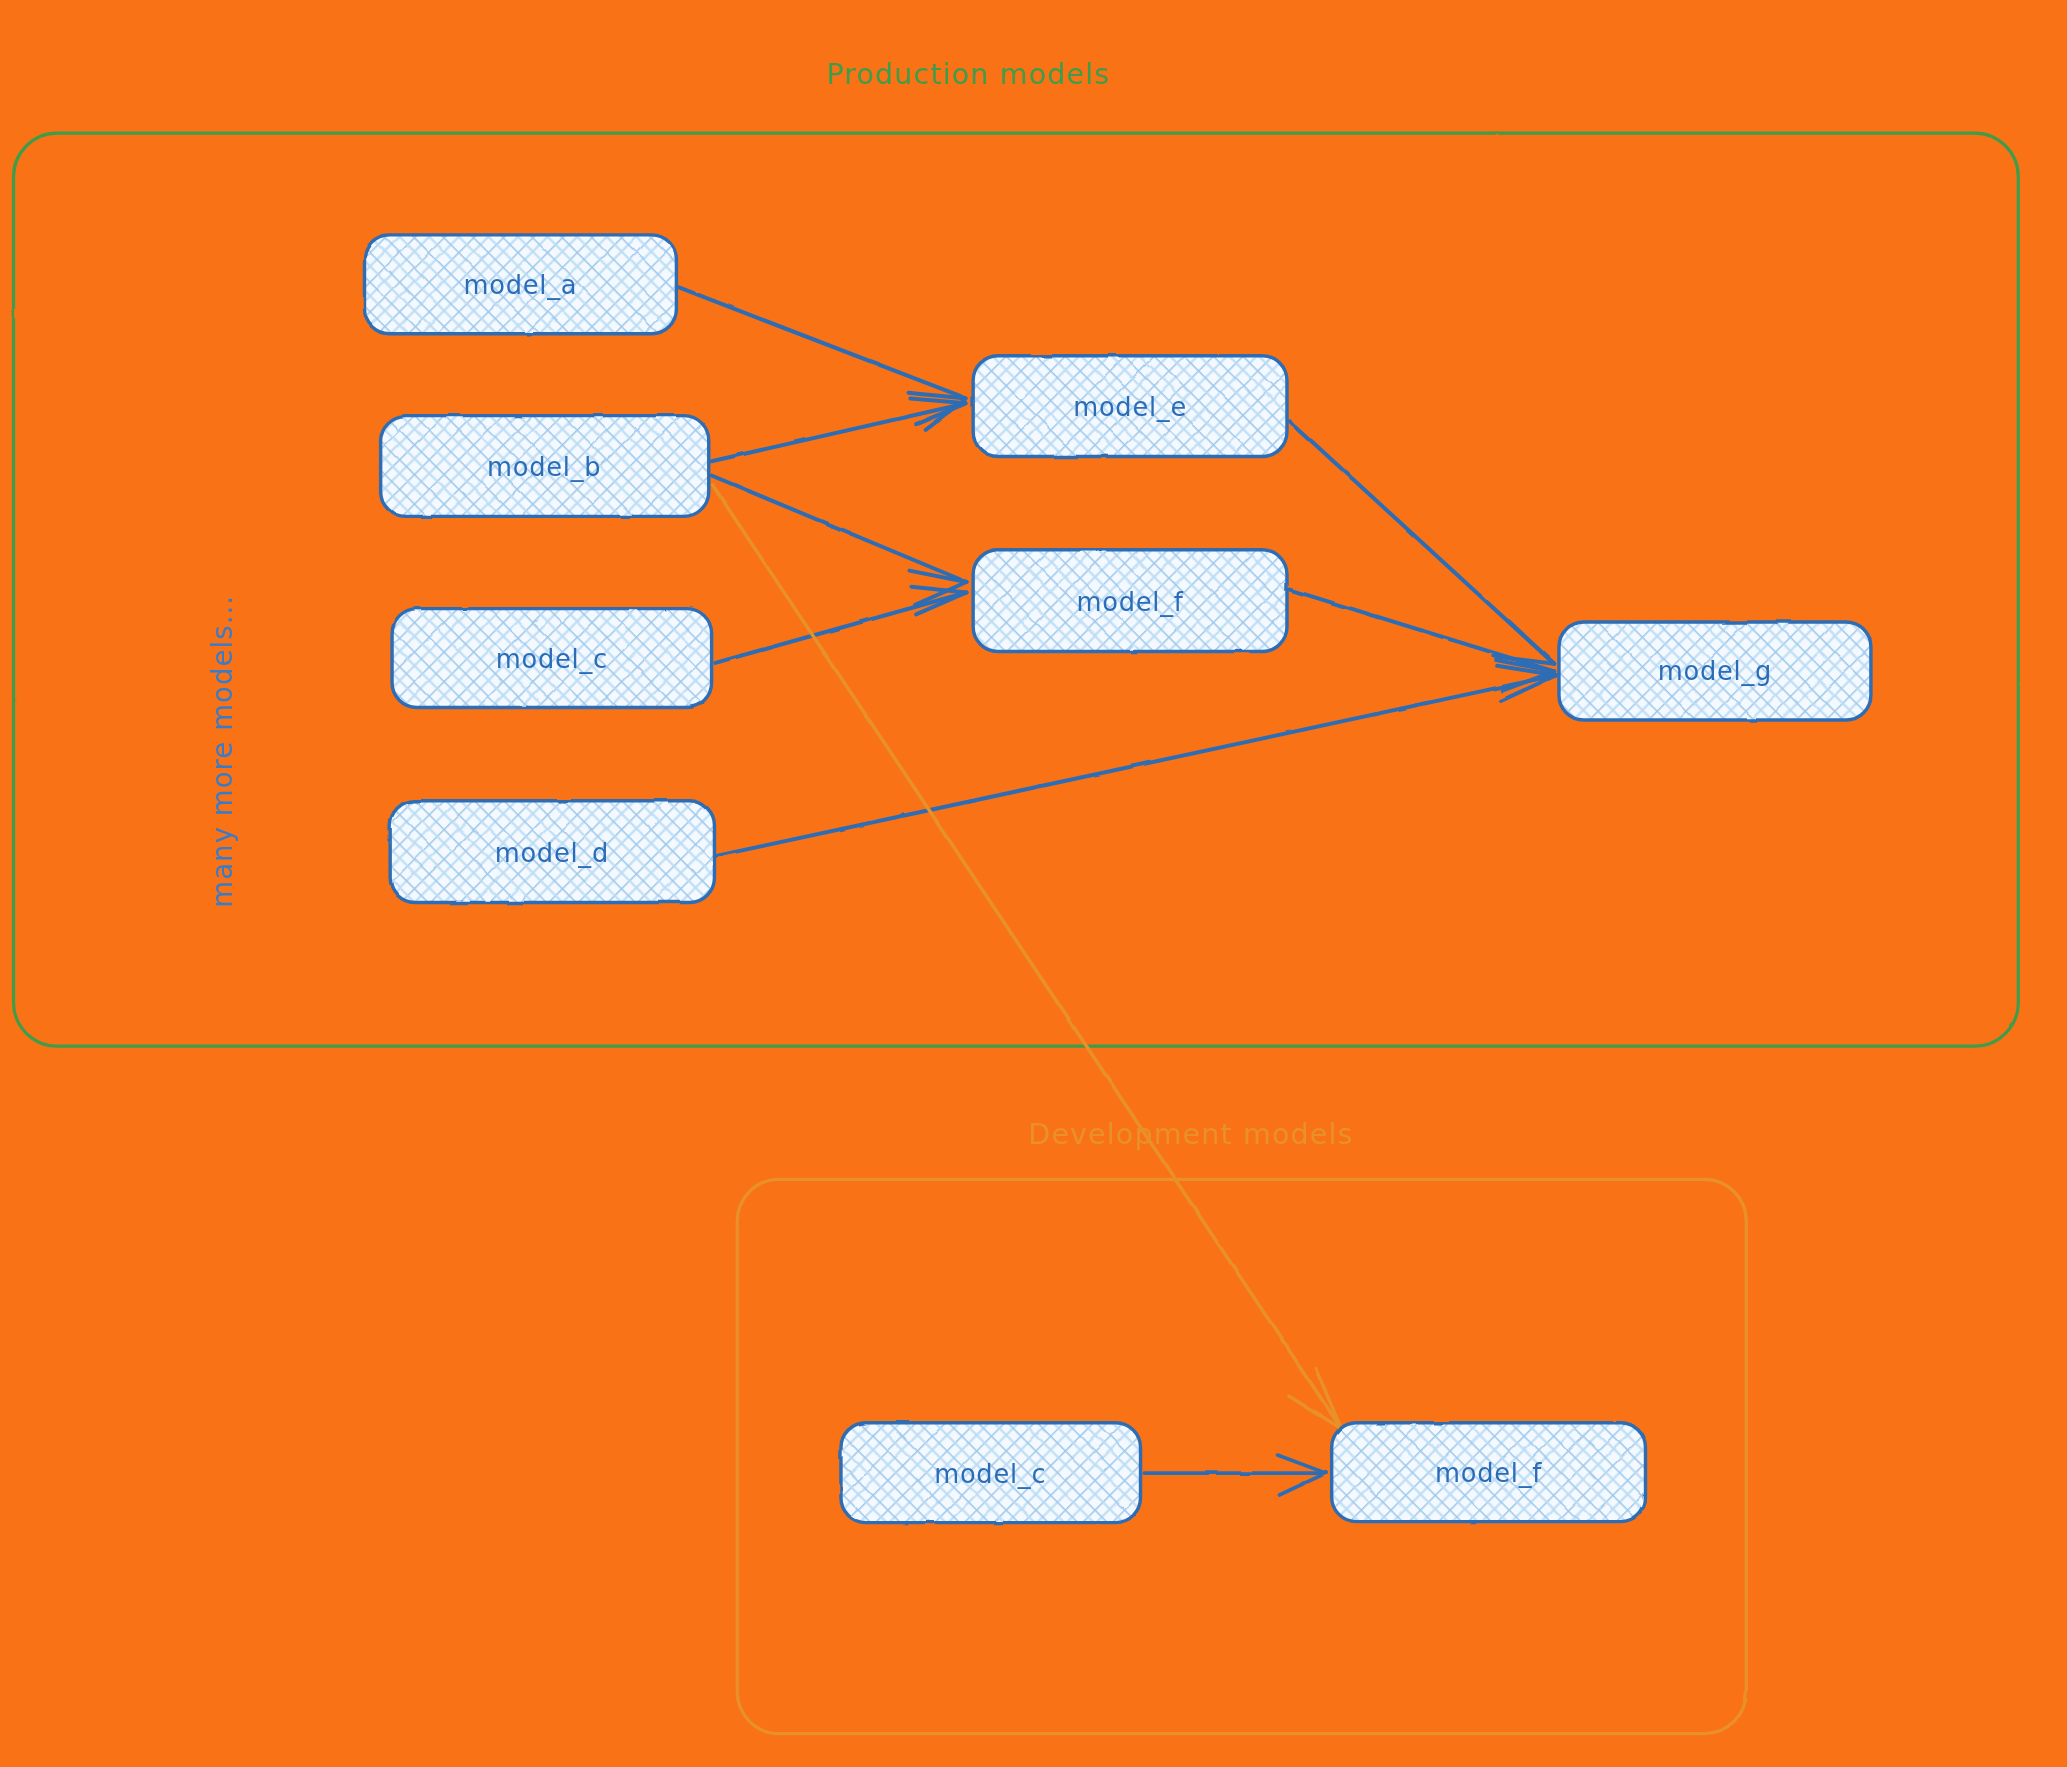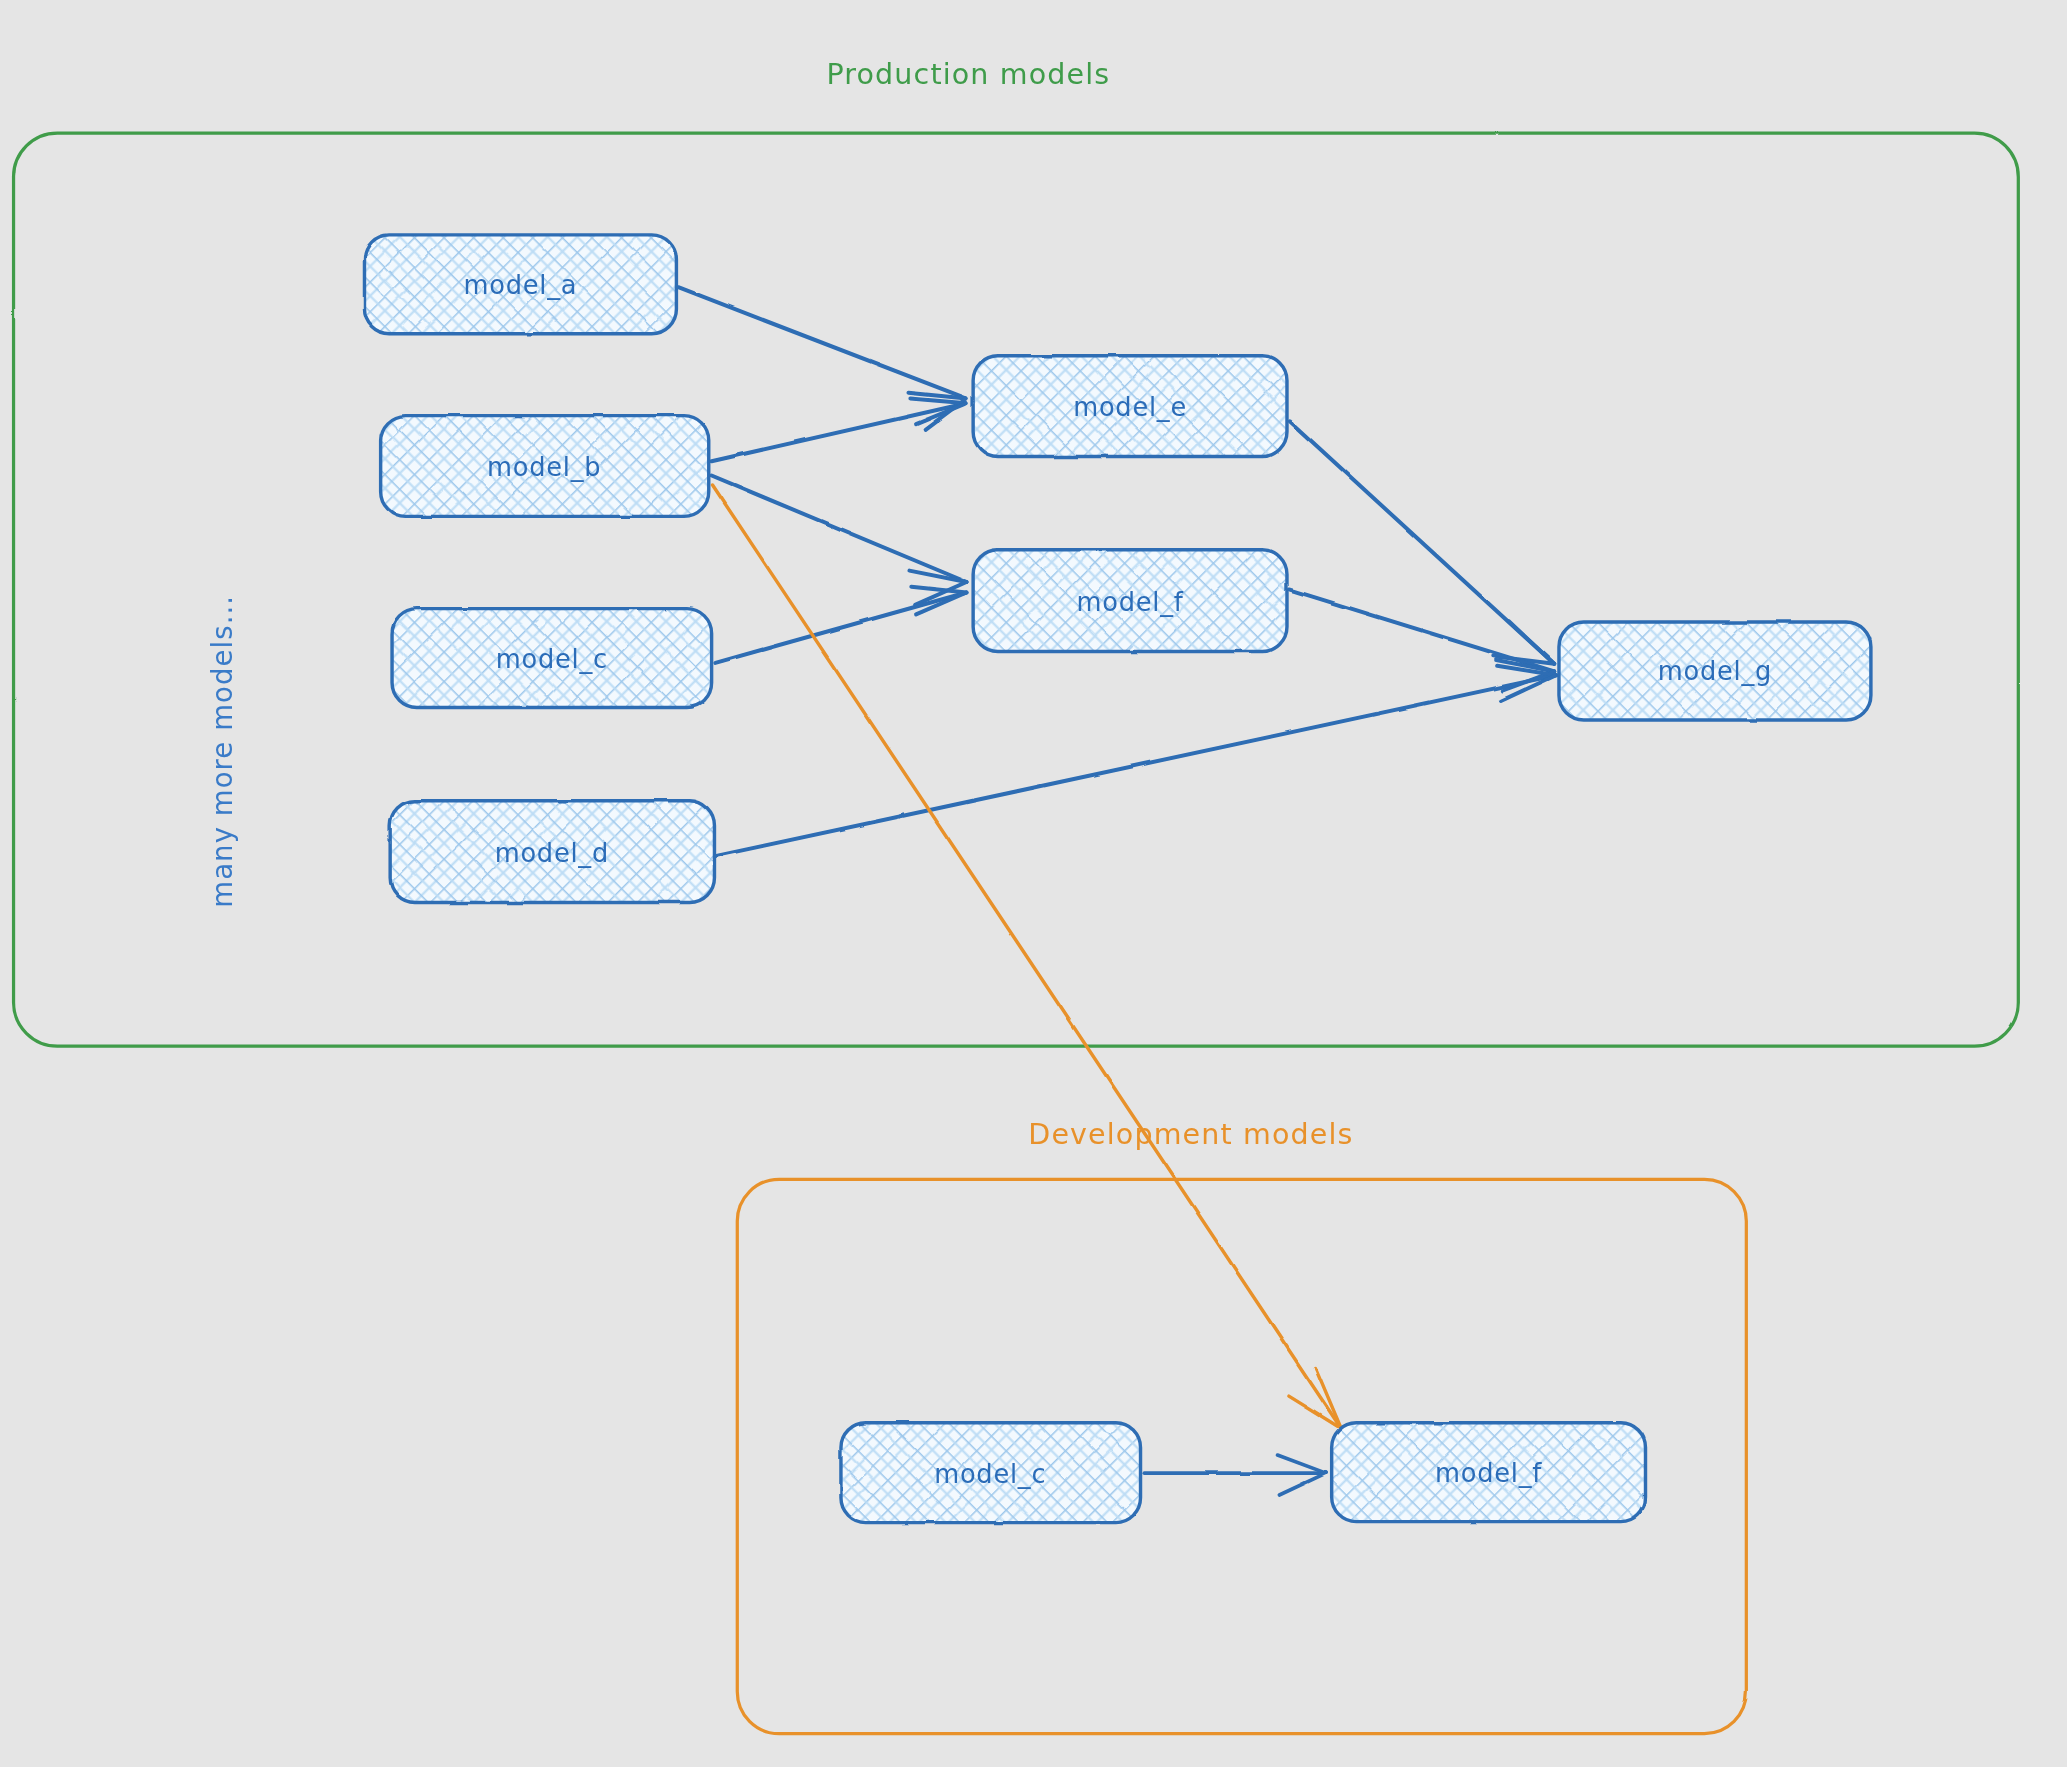--- a/index.html
+++ b/index.html
@@ -4,21 +4,21 @@
 <style>
   html, body {
     margin: 0;
     padding: 0;
     background: #ffffff;
   }
   #stage {
     position: relative;
     width: 2068px;
     height: 1767px;
-    background: #e5e5e5;
+    background: #f97316;
     overflow: hidden;
     font-family: "DejaVu Sans", sans-serif;
   }
   svg.canvas {
     position: absolute;
     top: 0;
     left: 0;
     width: 2068px;
     height: 1767px;
     display: block;

